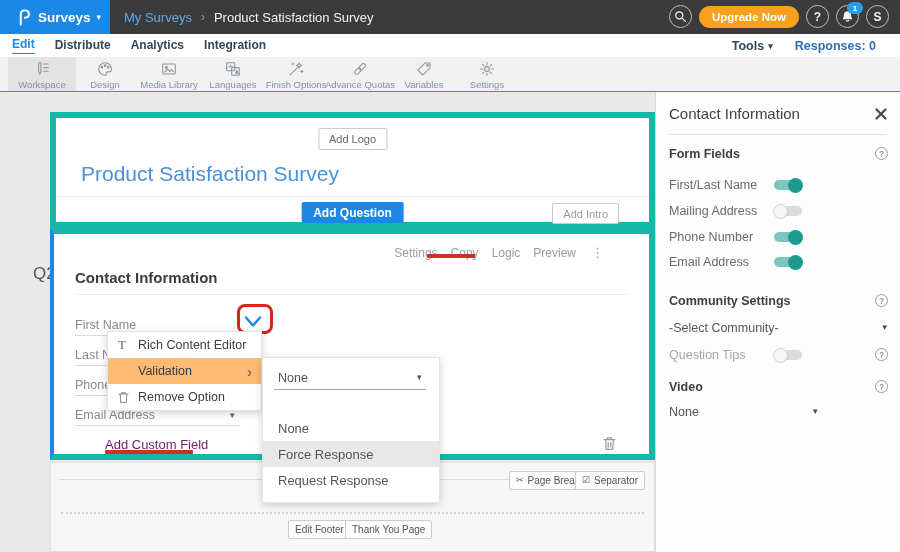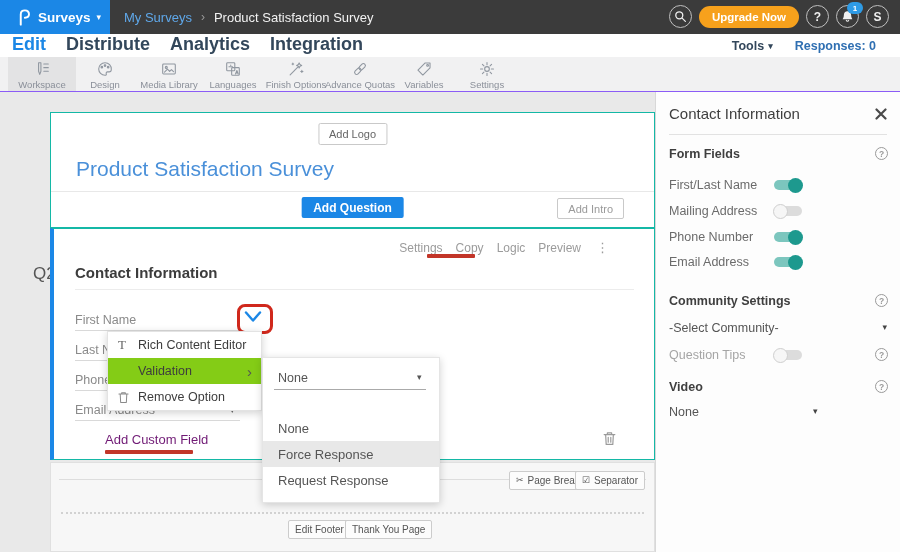--- a/index.html
+++ b/index.html
@@ -24,21 +24,21 @@
               display:flex;align-items:center;justify-content:center;color:#f0f0f0;cursor:pointer;position:relative;}
   .circle-btn .glyph{font-size:12px;font-weight:700;color:#f0f0f0;line-height:1;}
   .upgrade{height:22px;border-radius:11px;background:#f7a11c;color:#fff;font-size:11.5px;font-weight:700;
            display:flex;align-items:center;padding:0 13px;cursor:pointer;}
   .badge{position:absolute;top:-4px;right:-5px;min-width:12px;height:12px;border-radius:6px;background:#2e9be6;
          color:#fff;font-size:8px;font-weight:700;display:flex;align-items:center;justify-content:center;padding:0 2px;}
 
   
   .navrow{position:absolute;left:0;top:34px;width:900px;height:23px;background:#fff;box-sizing:border-box;}
   .tabs{position:absolute;left:12px;top:0;height:23px;display:flex;gap:20px;align-items:center;}
-  .tab{font-size:18px;font-weight:600;color:#33475b;cursor:pointer;padding-bottom:2px;}
+  .tab{font-size:12px;font-weight:600;color:#33475b;cursor:pointer;padding-bottom:2px;}
   .tab.active{color:#1b87e6;border-bottom:1.5px solid #1b87e6;}
   .nav-right{position:absolute;right:24px;top:0;height:23px;display:flex;gap:22px;align-items:center;}
   .tools{font-size:12.5px;font-weight:600;color:#33475b;cursor:pointer;display:flex;gap:4px;align-items:center;}
   .tools .caret-d{color:#33475b;font-size:9px;}
   .responses{font-size:12.5px;font-weight:600;color:#2f6fb2;cursor:pointer;}
 
   
   .toolbar{position:absolute;left:0;top:57px;width:900px;height:35px;background:#f1f1f2;border-bottom:1px solid #8b5cf6;box-sizing:border-box;}
   .titem{position:absolute;top:0;width:68px;height:34px;display:flex;flex-direction:column;align-items:center;cursor:pointer;}
   .titem.active{background:#e3e3e4;}
@@ -47,21 +47,21 @@
   .saved{position:absolute;left:533px;top:70px;font-size:11px;font-style:italic;color:#777;}
   .urlbox{position:absolute;left:612px;top:63px;width:206px;height:22px;box-sizing:border-box;border:1px solid #c9c9c9;
           border-radius:2px;background:#fbfbfb;font-family:"Liberation Sans",sans-serif;font-size:11.5px;color:#555;
           padding:0 20px 0 8px;overflow:hidden;white-space:nowrap;}
   .url-pencil{position:absolute;left:801px;top:66px;font-size:12px;color:#777;cursor:pointer;}
   .preview-btn{position:absolute;left:826px;top:63px;width:68px;height:22px;background:#1b87e6;border-radius:3px;
                display:flex;align-items:center;justify-content:center;gap:5px;cursor:pointer;}
   .preview-btn span{color:#fff;font-size:11.5px;font-weight:600;}
 
   
-  .card{position:absolute;background:#fff;border:1px solid #14b8a6;box-sizing:border-box;}
+  .card{position:absolute;background:#fff;border:6px solid #14b8a6;box-sizing:border-box;}
   .card1{left:50px;top:112px;width:605px;height:116px;}
   .addlogo{position:absolute;left:50%;transform:translateX(-50%);top:10px;height:20px;background:#fff;border:1px solid #c9c9c9;
            border-radius:2px;display:flex;align-items:center;padding:0 10px;font-size:11px;color:#666;cursor:pointer;}
   .survey-title{position:absolute;left:25px;top:44px;font-size:21px;color:#4a90d9;}
   .card1-div{position:absolute;left:0;right:0;top:78px;border-top:1px solid #e8e8e8;}
   .addq{position:absolute;left:50%;transform:translateX(-50%);top:84px;height:21px;background:#1b87e6;border-radius:2px;
         display:flex;align-items:center;padding:0 12px;color:#fff;font-size:12px;font-weight:700;cursor:pointer;}
   .addintro{position:absolute;right:30px;top:85px;height:19px;background:#fff;border:1px solid #c9c9c9;border-radius:2px;
             display:flex;align-items:center;padding:0 10px;color:#9a9a9a;font-size:11px;cursor:pointer;}
 
@@ -80,21 +80,21 @@
   .trash-card{position:absolute;left:549px;top:202px;cursor:pointer;}
 
   
   .ann-underline{position:absolute;background:#c23528;border-radius:1px;z-index:6;}
   .ann-ring{position:absolute;border:3px solid #d0281c;border-radius:8px;z-index:6;}
 
   
   .ctxmenu{position:absolute;left:107px;top:331px;width:153px;background:#fff;border:1px solid #e3e3e3;
            box-shadow:0 2px 8px rgba(0,0,0,.18);z-index:10;}
   .ctxrow{height:26px;display:flex;align-items:center;padding:0 9px 0 10px;cursor:pointer;}
-  .ctxrow.hl{background:#84cc16;}
+  .ctxrow.hl{background:#fdba74;}
   .ctxrow .cicon{width:20px;font-family:"Liberation Serif",serif;font-size:13px;color:#666;}
   .ctxrow .clabel{font-size:12.5px;font-weight:500;color:#3d3d3d;flex:1;}
   .ctxrow .chev{font-size:15px;color:#555;line-height:1;}
 
   
   .submenu{position:absolute;left:262px;top:357px;width:178px;height:146px;background:#fff;border:1px solid #e5e5e5;
            box-shadow:0 2px 8px rgba(0,0,0,.18);z-index:11;box-sizing:border-box;}
   .sub-sel{position:absolute;left:15px;top:13px;font-size:12.5px;color:#555;cursor:pointer;}
   .sub-sel-line{position:absolute;left:11px;top:31px;width:152px;border-top:1px solid #aaa;}
   .sub-sel-caret{position:absolute;left:154px;top:14px;font-size:9px;color:#555;cursor:pointer;}

